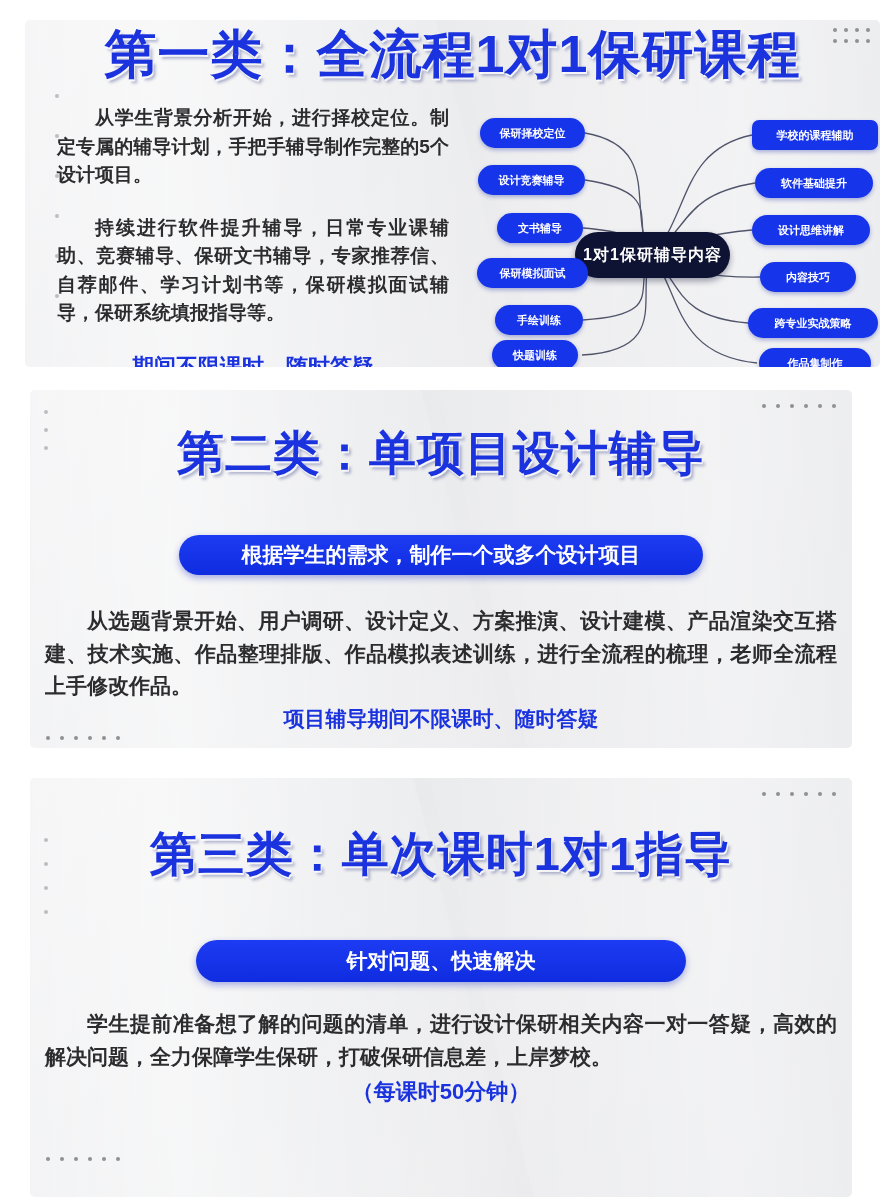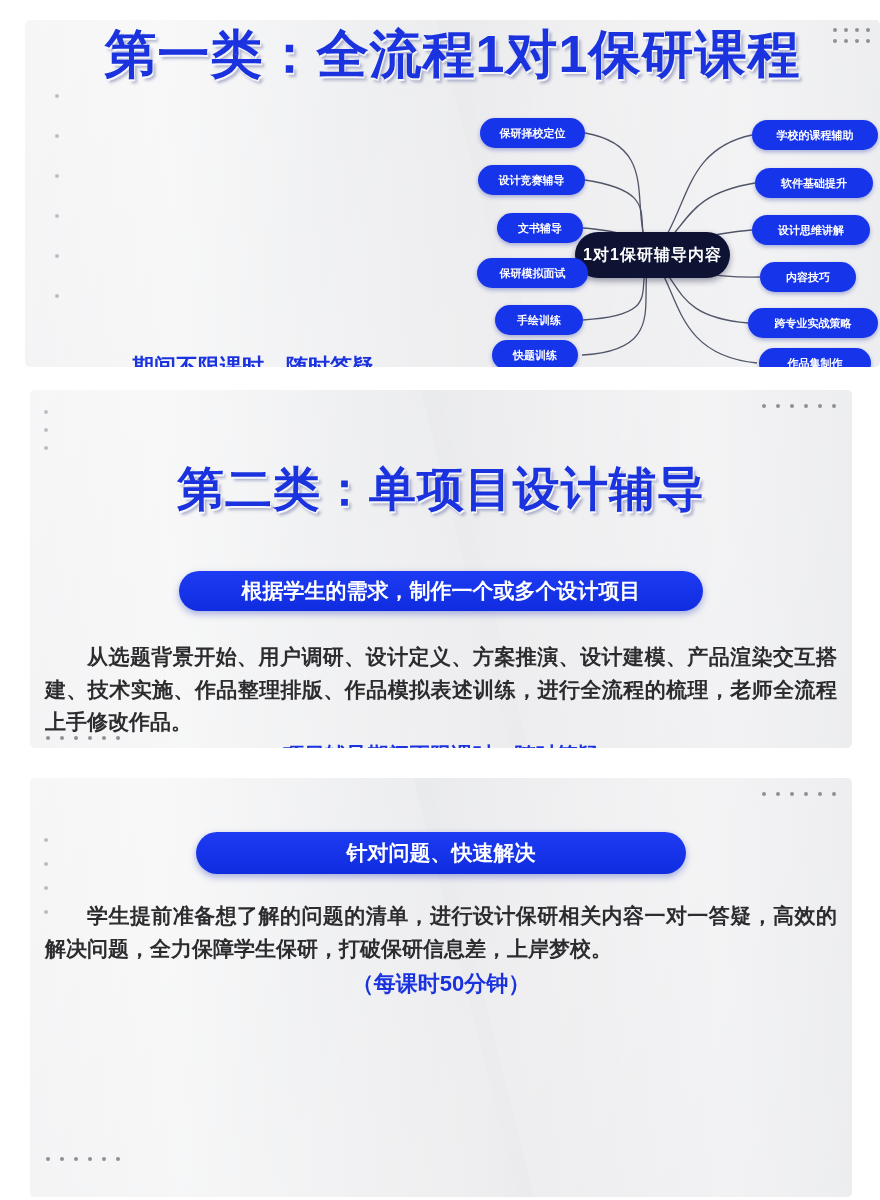--- a/index.html
+++ b/index.html
@@ -26,21 +26,21 @@
   #card3 { left:30px; top:778px; width:822px; height:419px; }
 
   
   .sec-title {
     position:relative; z-index:3; text-align:center; font-weight:bold;
     color:#1b33de; letter-spacing:1px;
     text-shadow:1px 2px 0 rgba(255,255,255,.85), 3px 4px 3px rgba(18,30,110,.30);
     font-family:"Liberation Sans", sans-serif;
   }
   #card1 .sec-title { font-size:52px; margin-top:0; }
-  #card2 .sec-title { font-size:47px; margin-top:68px; }
+  #card2 .sec-title { font-size:47px; margin-top:32px; }
   #card3 .sec-title { font-size:47px; margin-top:45px; }
 
   
   .dot { width:4px; height:4px; border-radius:50%; background:#8e9095; }
   .dots-row { position:absolute; display:flex; gap:10px; z-index:4; }
   .dots-grid { position:absolute; display:grid; grid-template-columns:repeat(4,4px); gap:7px; z-index:4; }
   .dots-col { position:absolute; display:flex; flex-direction:column; gap:36px; z-index:4; opacity:.55; }
 
   
   .s1-body { position:absolute; left:32px; top:84px; width:392px; z-index:3; }
@@ -114,20 +114,24 @@
       <i class="dot"></i>
         <i class="dot"></i>
         <i class="dot"></i>
         <i class="dot"></i>
         <i class="dot"></i>
         <i class="dot"></i>
     </div>
 
     <h1 class="sec-title">第一类：全流程1对1保研课程</h1>
 
+    <div class="s1-body">
+      <p>从学生背景分析开始，进行择校定位。制定专属的辅导计划，手把手辅导制作完整的5个设计项目。</p>
+      <p>持续进行软件提升辅导，日常专业课辅助、竞赛辅导、保研文书辅导，专家推荐信、自荐邮件、学习计划书等，保研模拟面试辅导，保研系统填报指导等。</p>
+    </div>
     <div class="s1-clip">期间不限课时，随时答疑</div>
 
     <div class="mindmap">
       <svg width="425" height="262" viewBox="0 0 425 262">
         <g fill="none" stroke="#343a52" stroke-width="1.3" opacity="0.85">
           <path d="M130,28 C 210,42 170,110 197,150"></path>
           <path d="M130,75 C 215,88 172,120 197,150"></path>
           <path d="M128,123 C 190,128 170,138 197,150"></path>
           <path d="M133,168 C 195,170 175,160 197,150"></path>
           <path d="M128,215 C 215,210 175,180 197,150"></path>
@@ -143,21 +147,21 @@
 
       <div class="mm-center" style="left:120px; top:127px; width:155px; height:46px;">1对1保研辅导内容</div>
 
       <div class="mm-node" style="left:25px;  top:13px;  width:105px;">保研择校定位</div>
       <div class="mm-node" style="left:23px;  top:60px;  width:107px;">设计竞赛辅导</div>
       <div class="mm-node" style="left:42px;  top:108px; width:86px;">文书辅导</div>
       <div class="mm-node" style="left:22px;  top:153px; width:111px;">保研模拟面试</div>
       <div class="mm-node" style="left:40px;  top:200px; width:88px;text-align:center;">手绘训练</div>
       <div class="mm-node" style="left:37px;  top:235px; width:86px;">快题训练</div>
 
-      <div class="mm-node" style="left:297px; top:15px;  width:126px;">学校的课程辅助</div>
+      <div class="mm-node" style="left:297px; top:15px;  width:126px;border-radius:7px;">学校的课程辅助</div>
       <div class="mm-node" style="left:300px; top:63px;  width:118px;">软件基础提升</div>
       <div class="mm-node" style="left:297px; top:110px; width:118px;">设计思维讲解</div>
       <div class="mm-node" style="left:305px; top:157px; width:96px;">内容技巧</div>
       <div class="mm-node" style="left:293px; top:203px; width:130px;">跨专业实战策略</div>
       <div class="mm-node" style="left:304px; top:243px; width:112px;">作品集制作</div>
     </div>
   </section>
 
   <section class="card" id="card2">
     <div class="sheen1"></div>
@@ -206,20 +210,21 @@
         <i class="dot"></i>
         <i class="dot"></i>
     </div>
     <div class="dots-col" style="left:14px; top:60px; gap:20px;">
       <i class="dot"></i>
         <i class="dot"></i>
         <i class="dot"></i>
         <i class="dot"></i>
     </div>
 
+    <h1 class="sec-title">第三类：单次课时1对1指导</h1>
 
     <div class="blue-pill">针对问题、快速解决</div>
 
     <p class="sec-body">学生提前准备想了解的问题的清单，进行设计保研相关内容一对一答疑，高效的解决问题，全力保障学生保研，打破保研信息差，上岸梦校。</p>
     <div class="sec-note">（每课时50分钟）</div>
 
     <div class="dots-row" style="left:16px; bottom:36px;">
       <i class="dot"></i>
         <i class="dot"></i>
         <i class="dot"></i>

